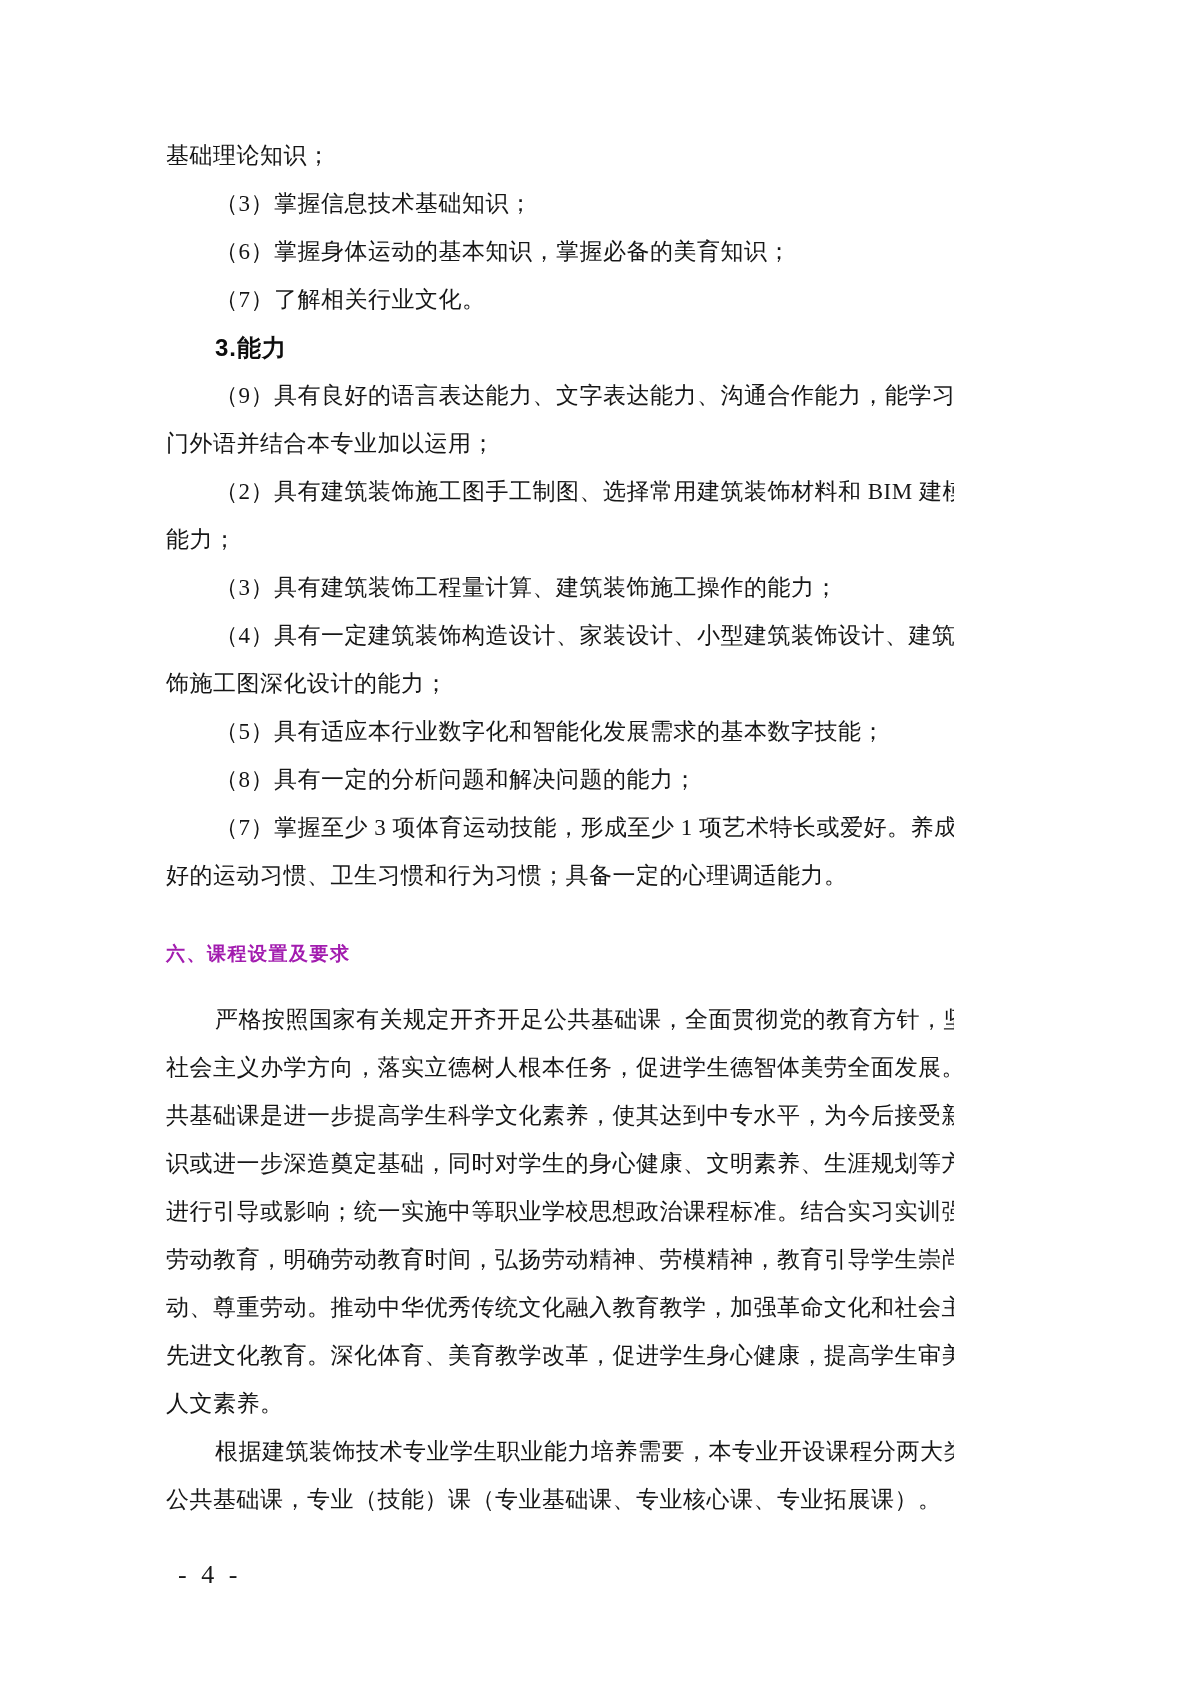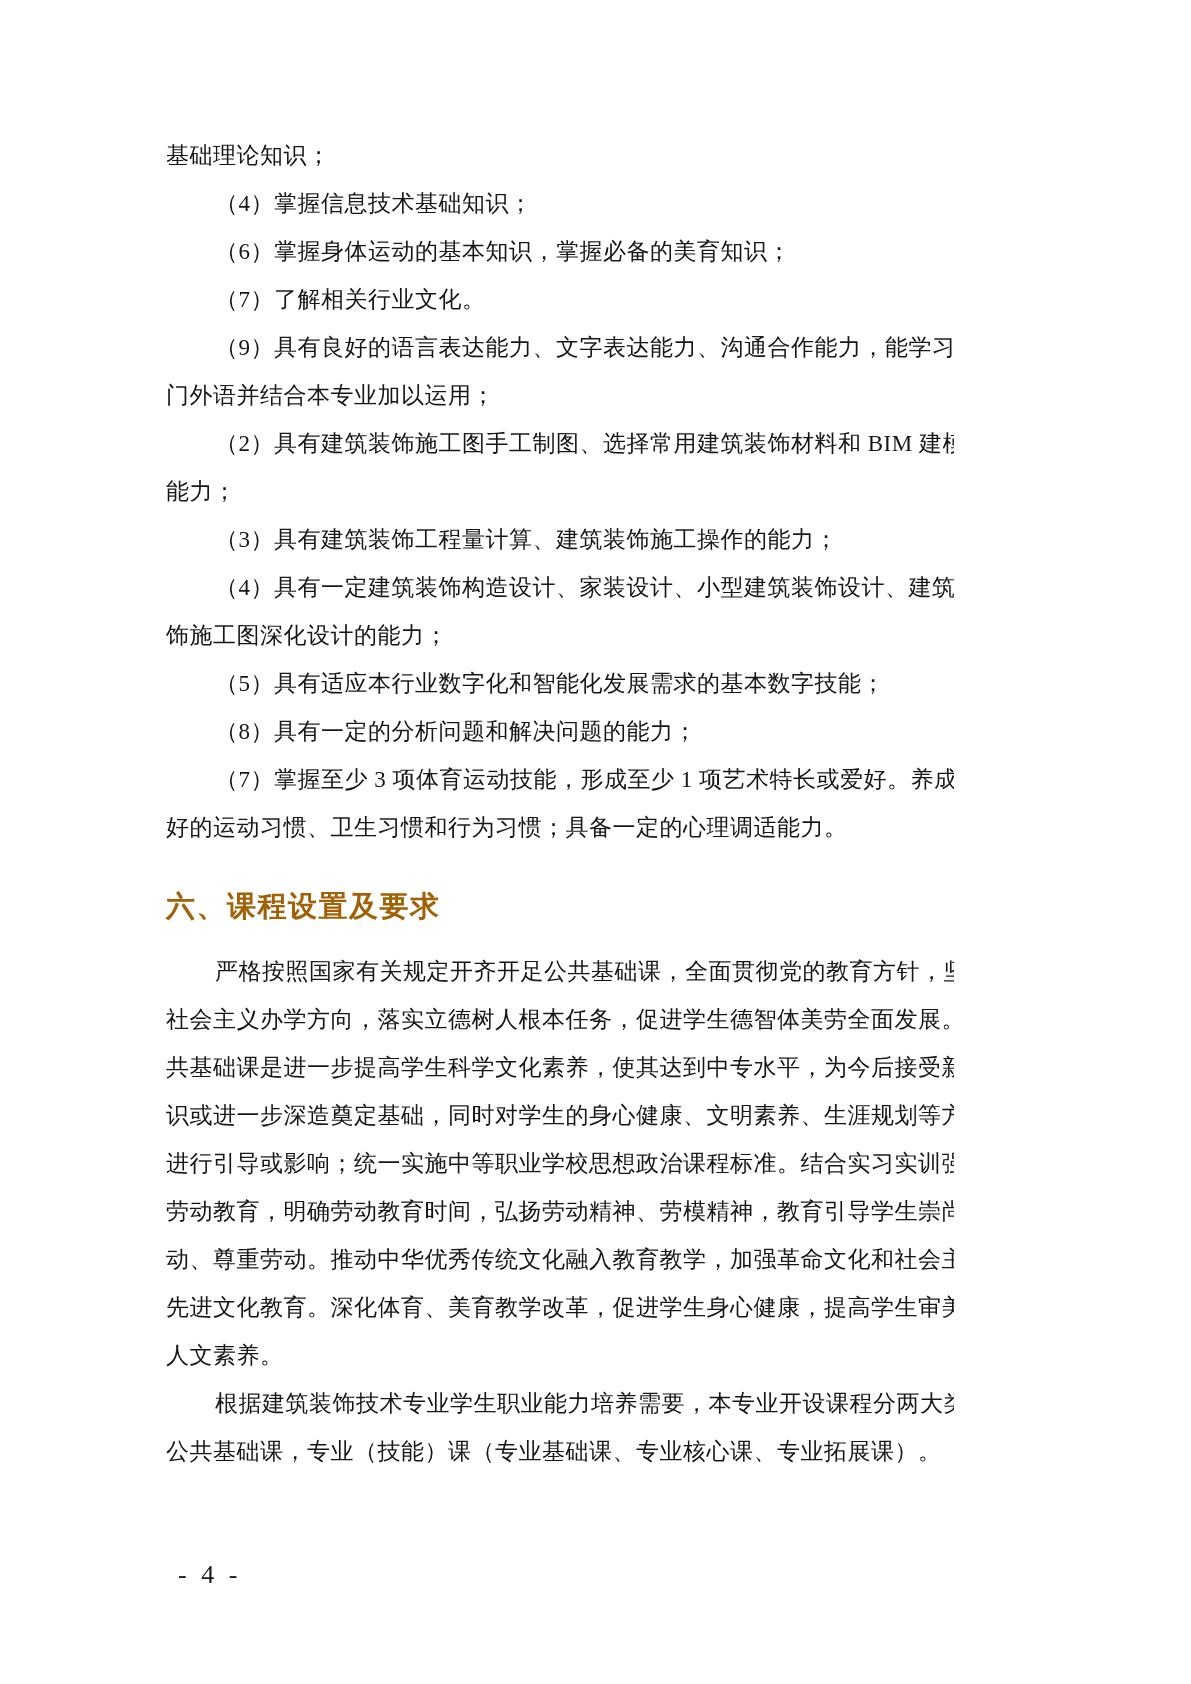--- a/index.html
+++ b/index.html
@@ -40,47 +40,48 @@
     font-size: 24px;
     line-height: 48px;
     letter-spacing: 1px;
     text-indent: 49px;
     color: #0d0d0d;
   }
   h2.section-heading {
     margin: 32px 0 20px 0;
     font-family: "Liberation Sans", "DejaVu Sans", sans-serif;
     font-weight: 700;
-    font-size: 29px;
+    font-size: 19px;
     line-height: 44px;
     letter-spacing: 1.5px;
-    color: #a16207;
+    color: #a21caf;
   }
   .page-number {
     position: absolute;
     left: 178px;
     top: 1558px;
     font-size: 26px;
     line-height: 34px;
     letter-spacing: 4px;
     color: #1a1a1a;
   }
 </style>
 </head>
 <body>
 
 <div class="page">
   <div class="content">
 
     <p class="para">基础理论知识；</p>
 
-    <p class="para indent">（4）掌握信息技术基础知识；</p>
+    <p class="para indent">（3）掌握信息技术基础知识；</p>
     <p class="para indent">（6）掌握身体运动的基本知识，掌握必备的美育知识；</p>
     <p class="para indent">（7）了解相关行业文化。</p>
 
+    <h3 class="subheading">3.能力</h3>
 
     <p class="para indent">（9）具有良好的语言表达能力、文字表达能力、沟通合作能力，能学习 1
 门外语并结合本专业加以运用；</p>
     <p class="para indent">（2）具有建筑装饰施工图手工制图、选择常用建筑装饰材料和 BIM 建模的
 能力；</p>
     <p class="para indent">（3）具有建筑装饰工程量计算、建筑装饰施工操作的能力；</p>
     <p class="para indent">（4）具有一定建筑装饰构造设计、家装设计、小型建筑装饰设计、建筑装
 饰施工图深化设计的能力；</p>
     <p class="para indent">（5）具有适应本行业数字化和智能化发展需求的基本数字技能；</p>
     <p class="para indent">（8）具有一定的分析问题和解决问题的能力；</p>

